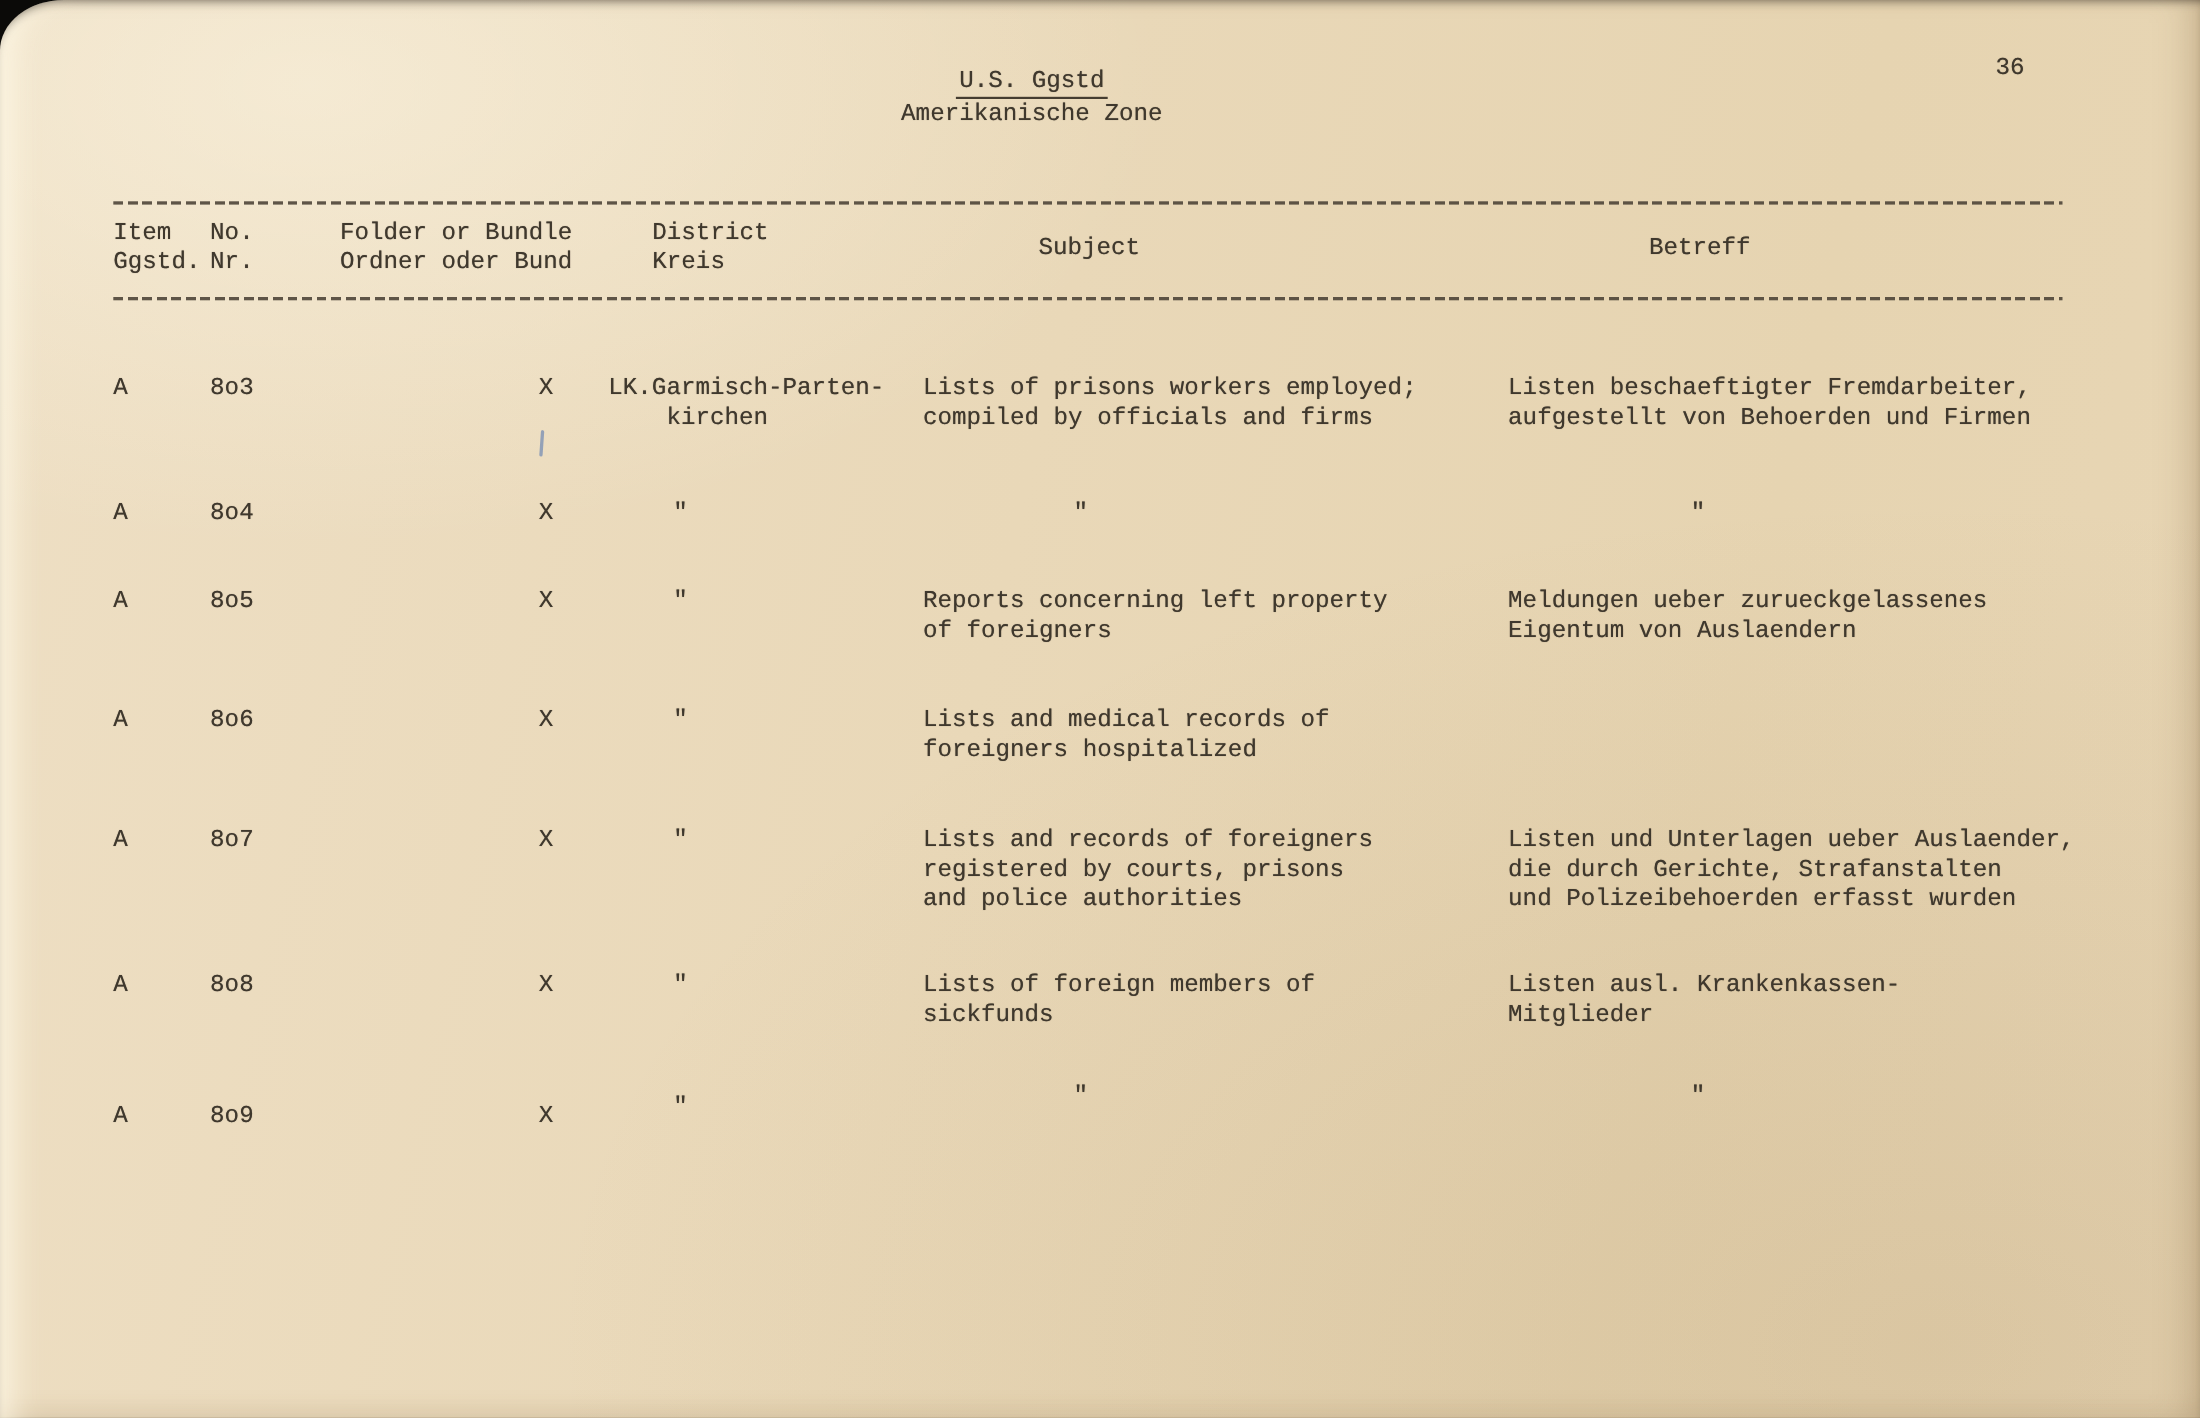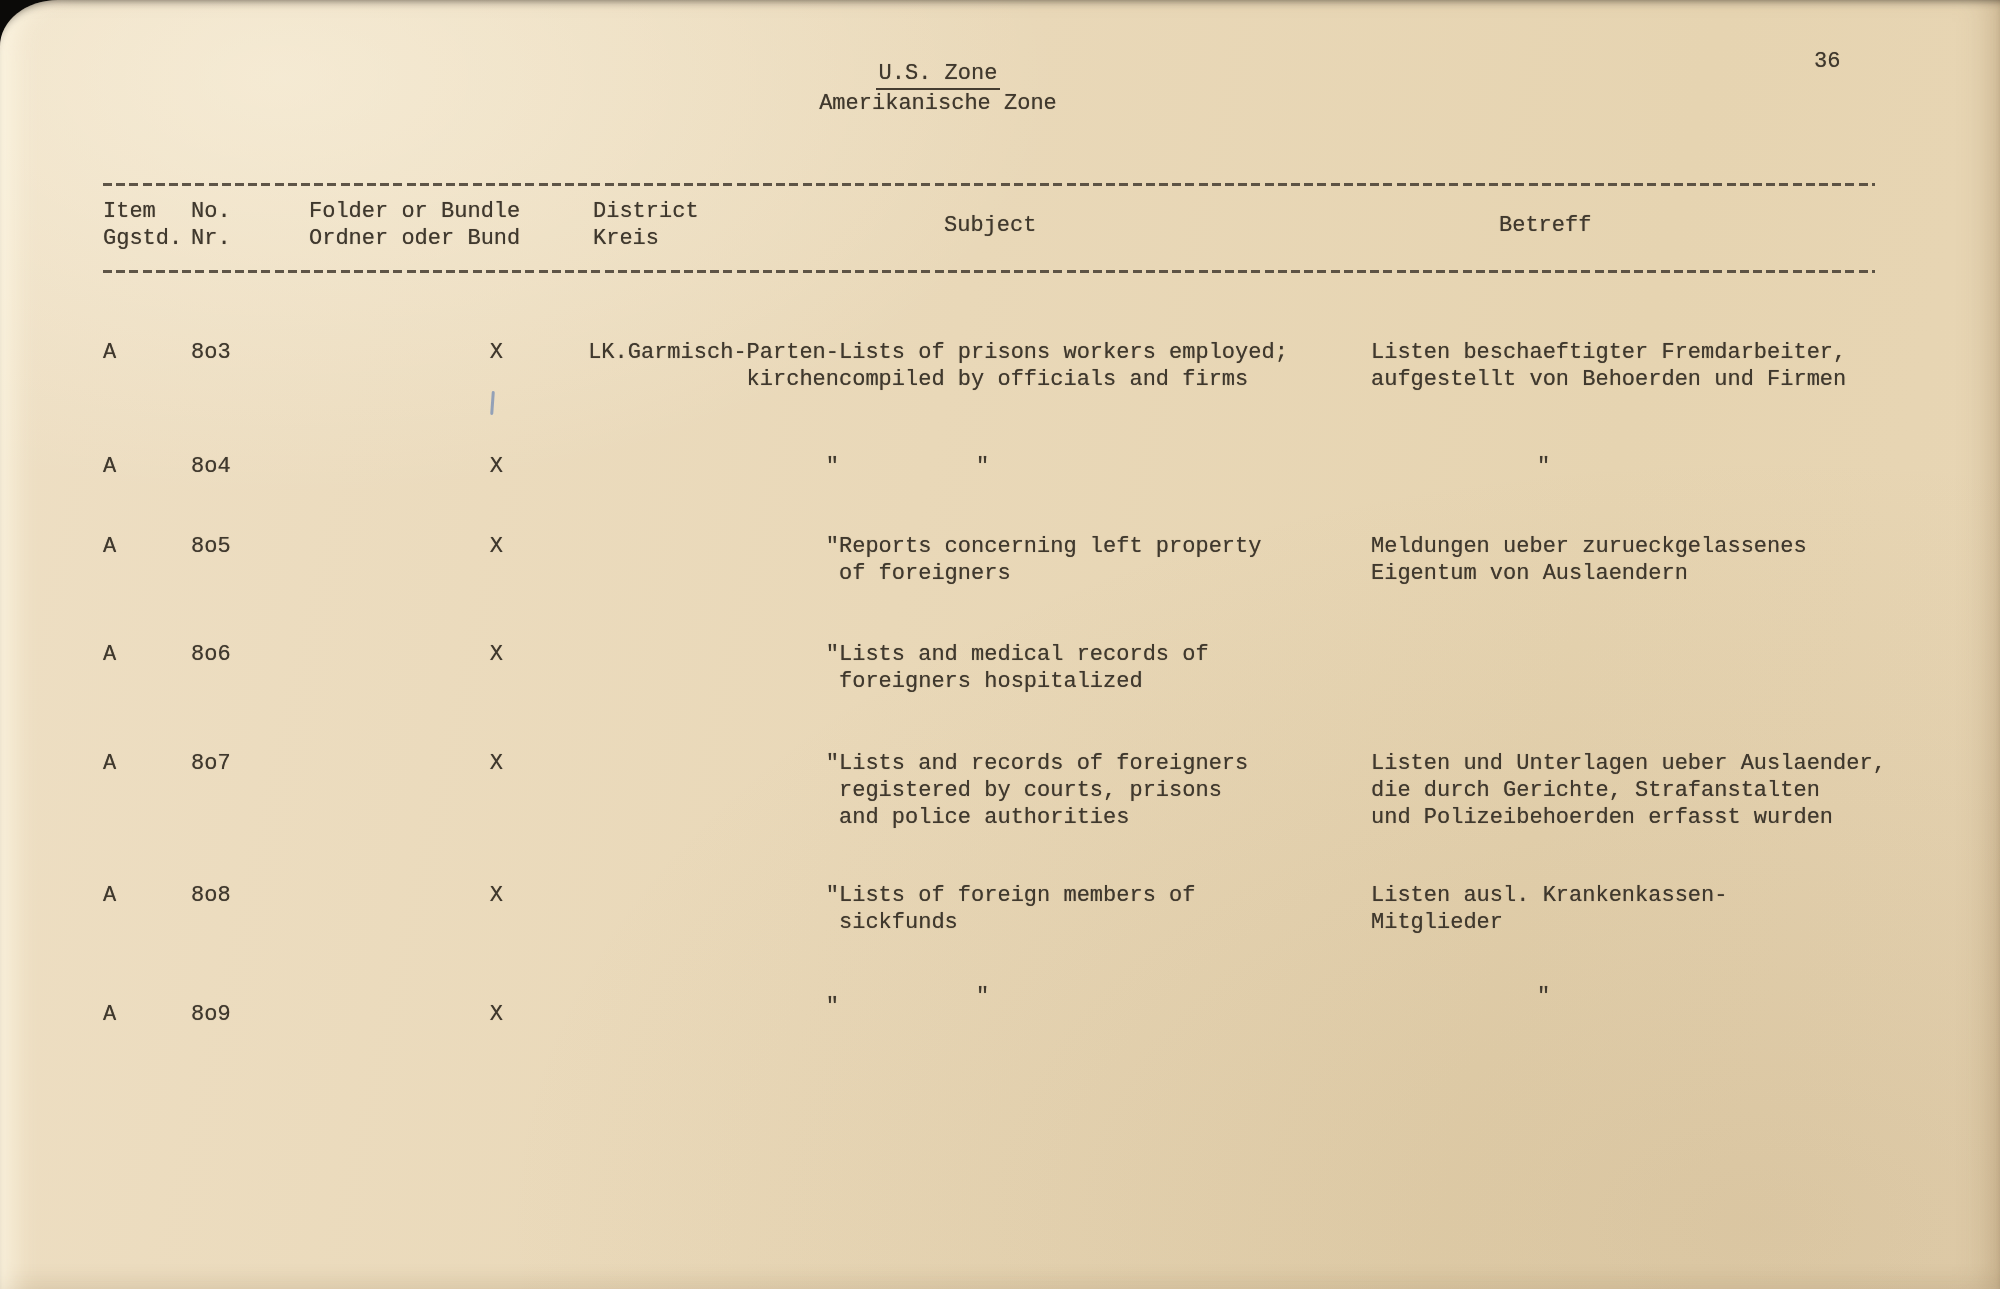--- a/index.html
+++ b/index.html
@@ -33,21 +33,21 @@
     opacity:.88;
   }
   .dash-rule.second{margin-top:18px;}
   .grid{display:grid;grid-template-columns:88px 118px 200px 330px 532px auto;align-items:start;}
   .header-row{margin-top:12px;min-height:54px;}
   .cell{white-space:pre;}
   .h-district{padding-left:84px;}
   .h-subject{padding-left:105px;align-self:center;}
   .h-betreff{padding-left:128px;align-self:center;}
   .c-folder{text-align:right;padding-right:6px;}
-  .c-district{padding-left:44px;text-align:right;}
+  .c-district{padding-left:44px;}
   .c-district.ditto{padding-left:103px;}
   .c-subject.ditto{padding-left:137px;}
   .c-betreff.ditto{padding-left:166px;}
   .row.r1{margin-top:66px;min-height:54px;}
   .row.r2{margin-top:60px;min-height:27px;}
   .row.r3{margin-top:53px;min-height:54px;}
   .row.r4{margin-top:54px;min-height:54px;}
   .row.r5{margin-top:55px;min-height:81px;}
   .row.r6{margin-top:51px;min-height:54px;}
   .row.r7{margin-top:65px;min-height:27px;}
@@ -59,21 +59,21 @@
   }
 </style>
 </head>
 <body>
 
 <div class="paper">
 
   <div class="page-number txt">36</div>
 
   <div class="title-block">
-    <div class="txt"><span class="title-line">U.S. Zone</span></div>
+    <div class="txt"><span class="title-line">U.S. Ggstd</span></div>
     <div class="txt">Amerikanische Zone</div>
   </div>
 
   <div class="table-area">
 
     <div class="dash-rule"></div>
 
     <div class="grid header-row txt">
       <div class="cell">Item
 Ggstd.</div>

